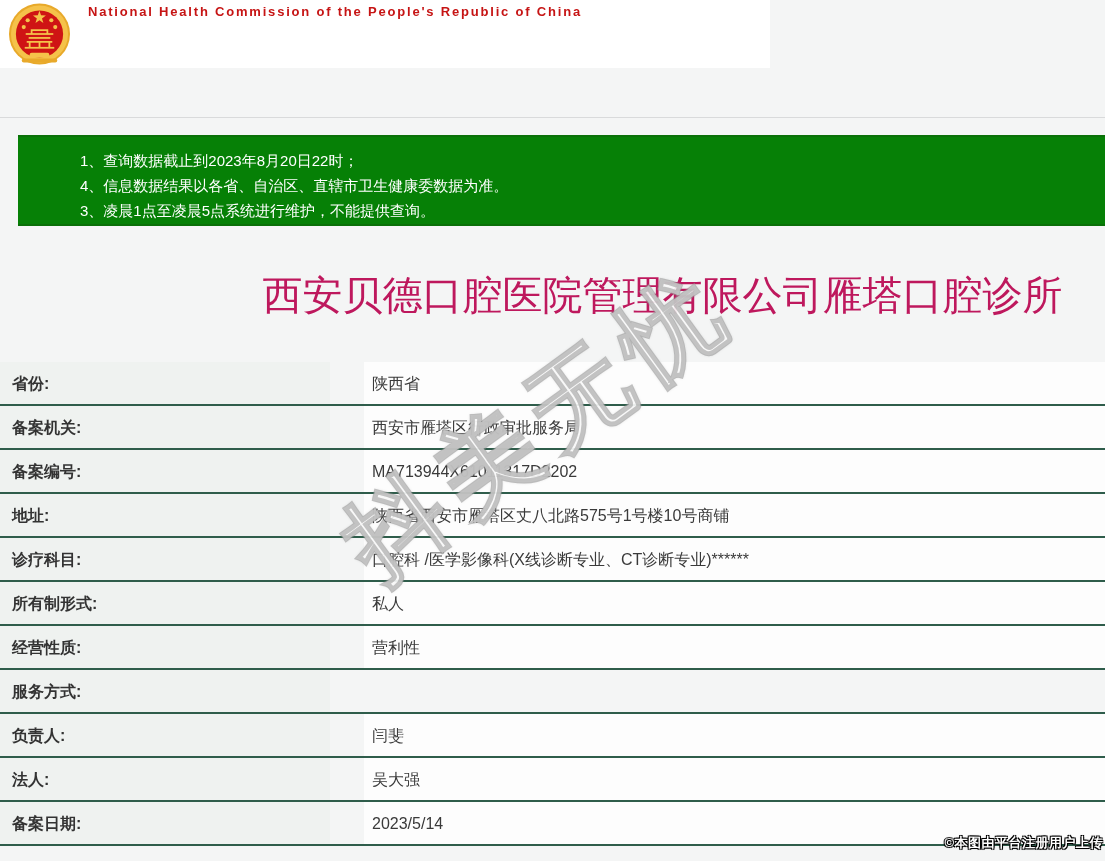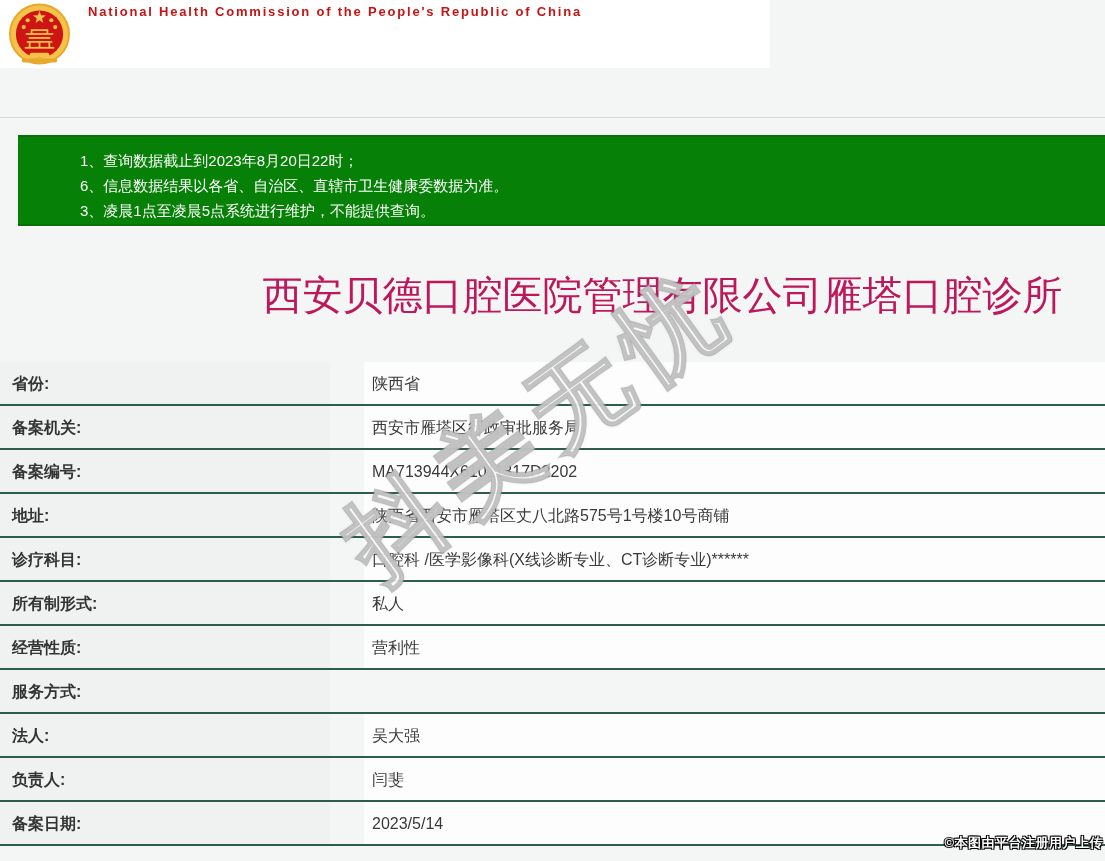--- a/index.html
+++ b/index.html
@@ -118,21 +118,21 @@
   <div class="header-titles">
     <div class="header-title-en">National Health Commission of the People's Republic of China</div>
   </div>
 </div>
 
 <div class="top-divider"></div>
 
 <div class="notice-box">
   <ul>
       <li>1、查询数据截止到2023年8月20日22时；</li>
-      <li>6、信息数据结果以各省、自治区、直辖市卫生健康委数据为准。</li>
+      <li>4、信息数据结果以各省、自治区、直辖市卫生健康委数据为准。</li>
       <li>3、凌晨1点至凌晨5点系统进行维护，不能提供查询。</li>
     </ul>
 </div>
 
 <div class="result-title">西安贝德口腔医院管理有限公司雁塔口腔诊所</div>
 
 <div class="record-table">
     <div class="row">
       <div class="cell label">省份:</div>
       <div class="cell value">陕西省</div>
@@ -158,26 +158,26 @@
       <div class="cell value">私人</div>
     </div>
     <div class="row">
       <div class="cell label">经营性质:</div>
       <div class="cell value">营利性</div>
     </div>
     <div class="row">
       <div class="cell label">服务方式:</div>
     </div>
     <div class="row">
+      <div class="cell label">负责人:</div>
+      <div class="cell value">闫斐</div>
+    </div>
+    <div class="row">
       <div class="cell label">法人:</div>
       <div class="cell value">吴大强</div>
-    </div>
-    <div class="row">
-      <div class="cell label">负责人:</div>
-      <div class="cell value">闫斐</div>
     </div>
     <div class="row">
       <div class="cell label">备案日期:</div>
       <div class="cell value">2023/5/14</div>
     </div>
   </div>
 
 <div class="diagonal-watermark">抖美无忧</div>
 <div class="corner-watermark">©本图由平台注册用户上传</div>
 

